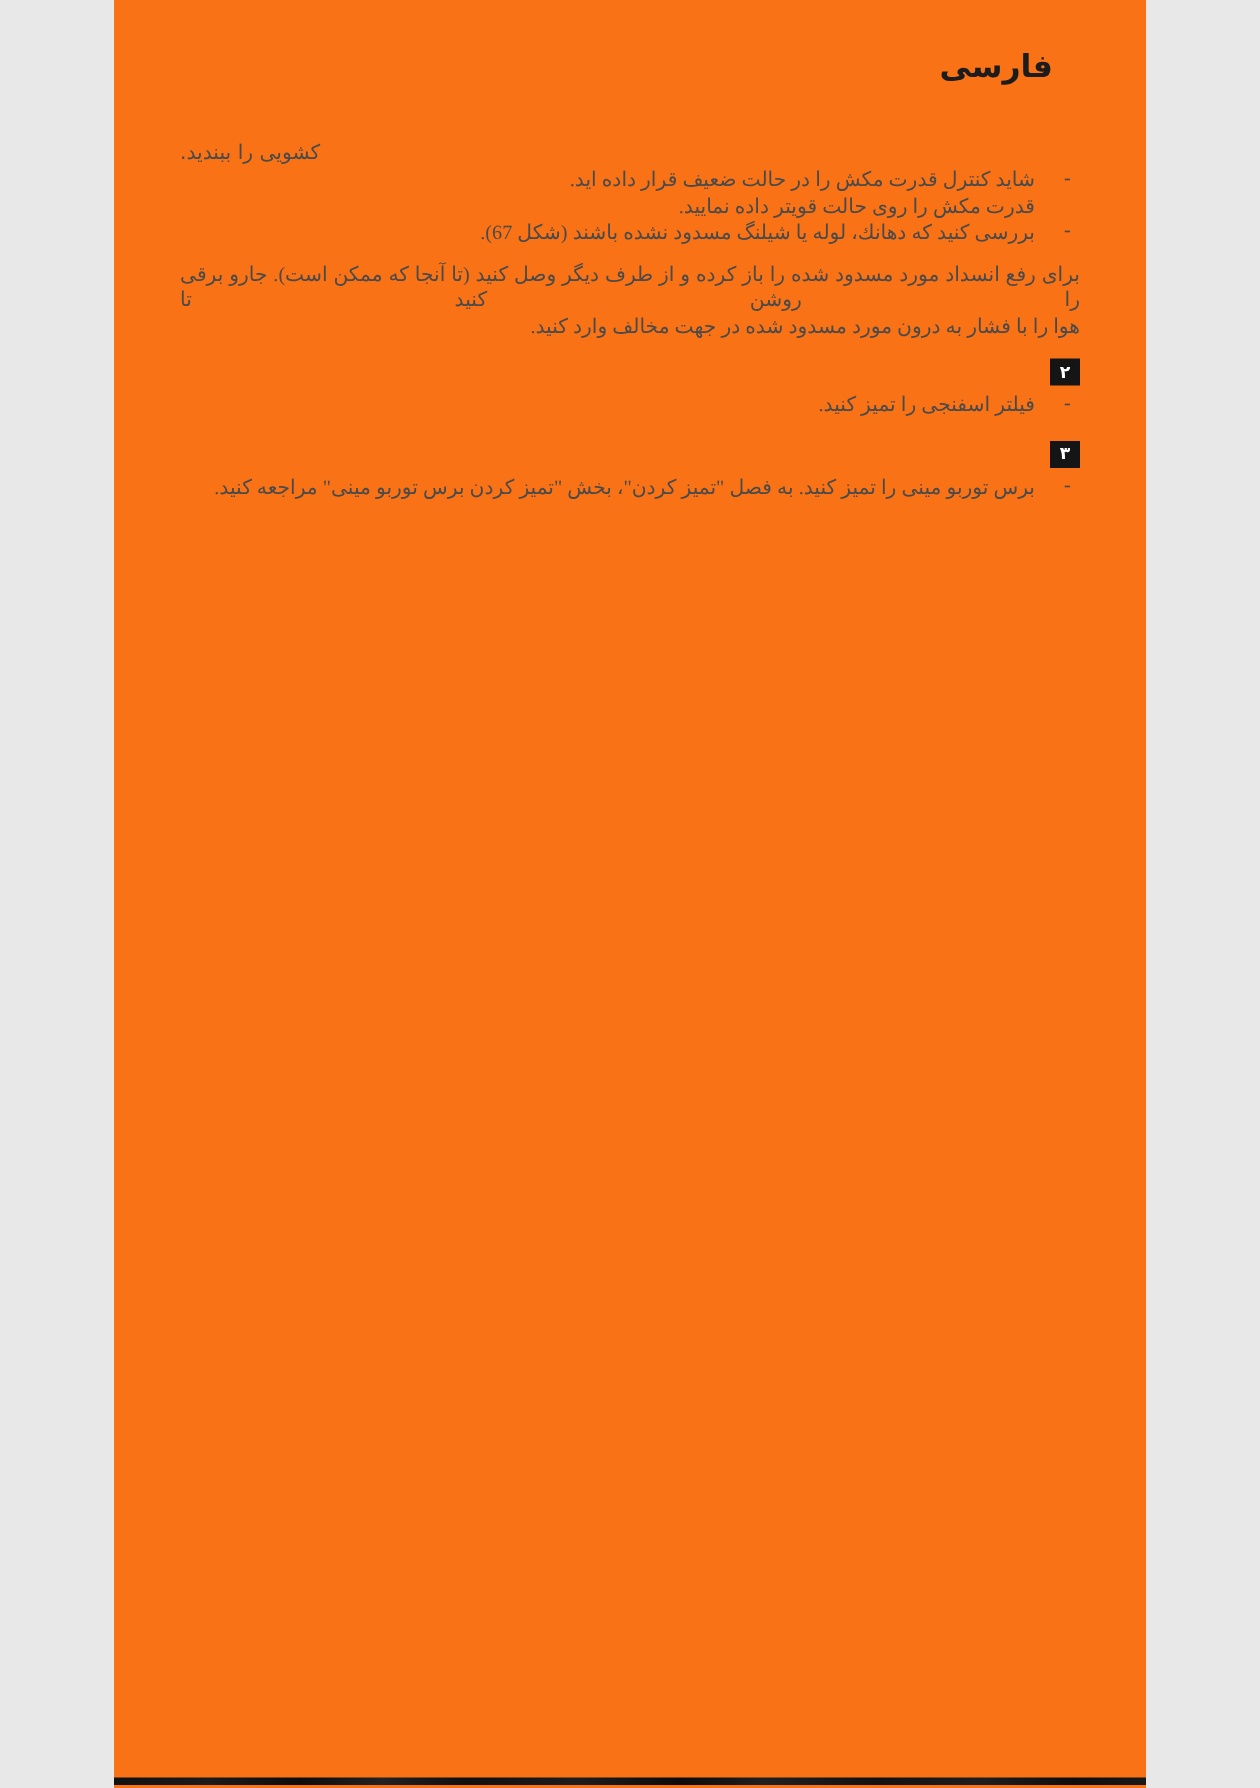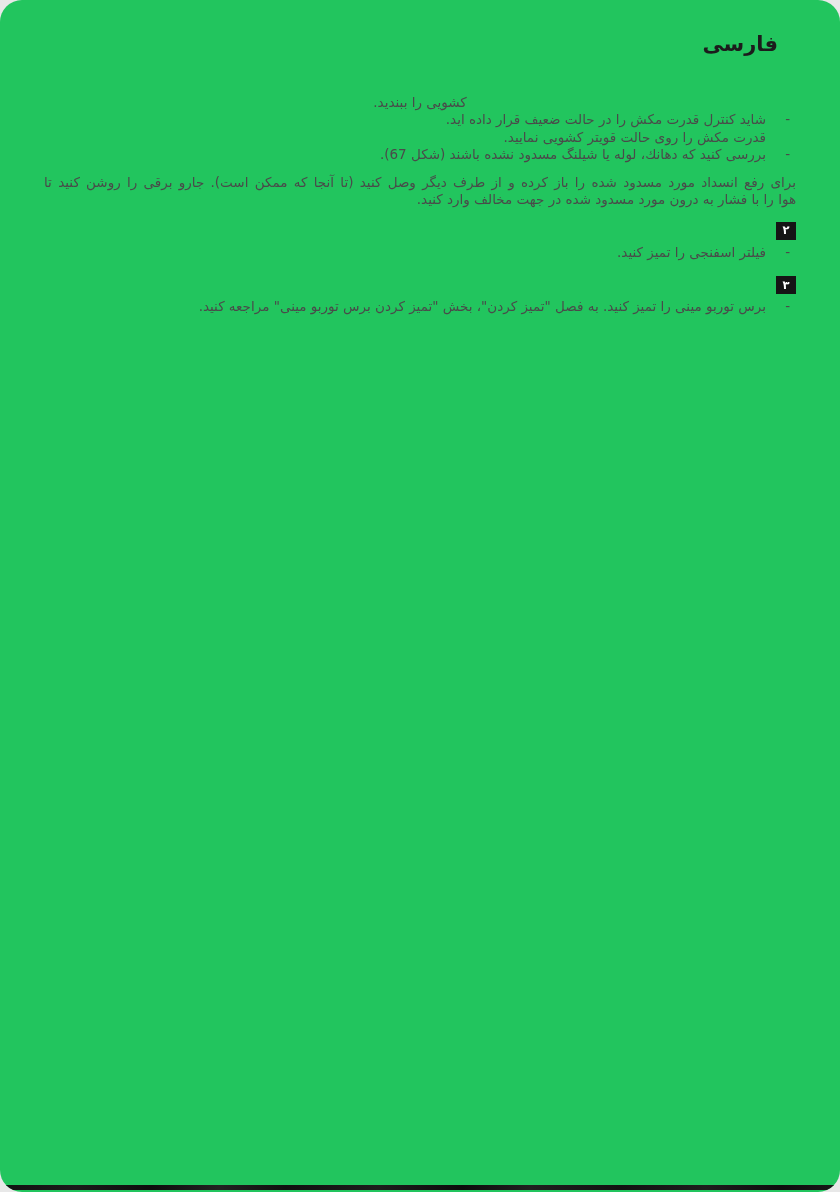--- a/index.html
+++ b/index.html
@@ -1,57 +1,56 @@
 <!DOCTYPE html>
 <html lang="fa" dir="rtl"><head>
 <meta charset="utf-8">
 <style>
   * { margin: 0; padding: 0; box-sizing: border-box; }
   html, body { background: #e8e8e8; }
   .page {
     position: relative;
-    width: 840px;
+    width: 688px;
     height: 1192px;
     margin: 0 auto;
-    background: #22c55e;
+    background: #f97316;
     overflow: hidden;
     font-family: "DejaVu Sans", sans-serif;
     direction: rtl;
-    border-radius: 22px;
   }
   .content {
     position: absolute;
     top: 36px;
     right: 44px;
     left: 44px;
     color: #4a4a4a;
     font-size: 13.5px;
     line-height: 17.5px;
   }
   .lang-header {
     font-size: 21px;
     font-weight: bold;
     color: #1c1c1c;
     text-align: right;
     margin-left: 0;
     margin-right: 18px;
     margin-bottom: 40px;
     letter-spacing: 0.5px;
   }
-  .plain-line { text-align: center; }
+  .plain-line { text-align: left; }
   .li { display: flex; align-items: flex-start; }
   .li .marker {
     width: 30px;
     flex: 0 0 30px;
     text-align: right;
     padding-right: 6px;
     color: #4a4a4a;
   }
-  .li .li-text { flex: 1; }
-  .para { margin-top: 10px; text-align: right; }
+  .li .li-text { flex: 1; font-family: Liberation Serif, serif; }
+  .para { margin-top: 10px; text-align: right; font-family: Liberation Serif, serif; }
   .para .wide { text-align: justify; text-align-last: justify; }
   .section { margin-top: 13px; }
   .section-heading {
     display: flex;
     align-items: center;
     font-weight: bold;
     color: #1c1c1c;
     margin-bottom: 4px;
     line-height: 19px;
   }
@@ -87,21 +86,21 @@
   <div class="content">
 
     <div class="lang-header">فارسی</div>
 
     <div class="plain-line">كشویی را ببندید.</div>
 
     <div class="li">
       <span class="marker">-</span>
       <div class="li-text">
         <div>شاید كنترل قدرت مكش را در حالت ضعیف قرار داده اید.</div>
-        <div>قدرت مكش را روی حالت قویتر كشویی نمایید.</div>
+        <div>قدرت مكش را روی حالت قویتر داده نمایید.</div>
       </div>
     </div>
 
     <div class="li">
       <span class="marker">-</span>
       <div class="li-text">
         <div>بررسی كنید كه دهانك، لوله یا شیلنگ مسدود نشده باشند (شكل 67).</div>
       </div>
     </div>
 

